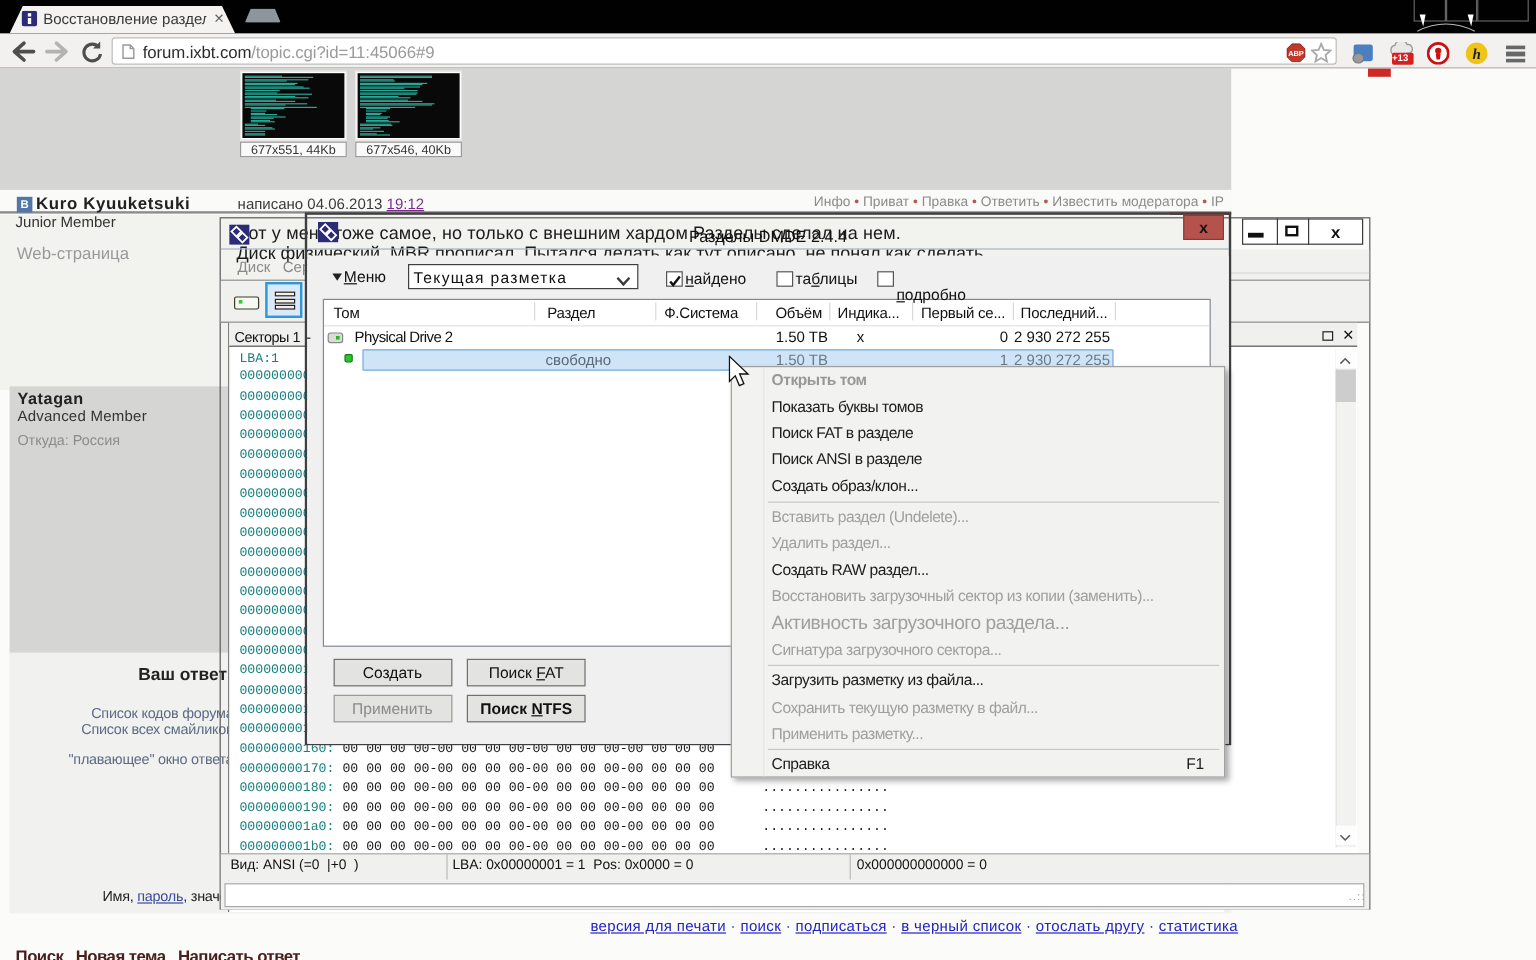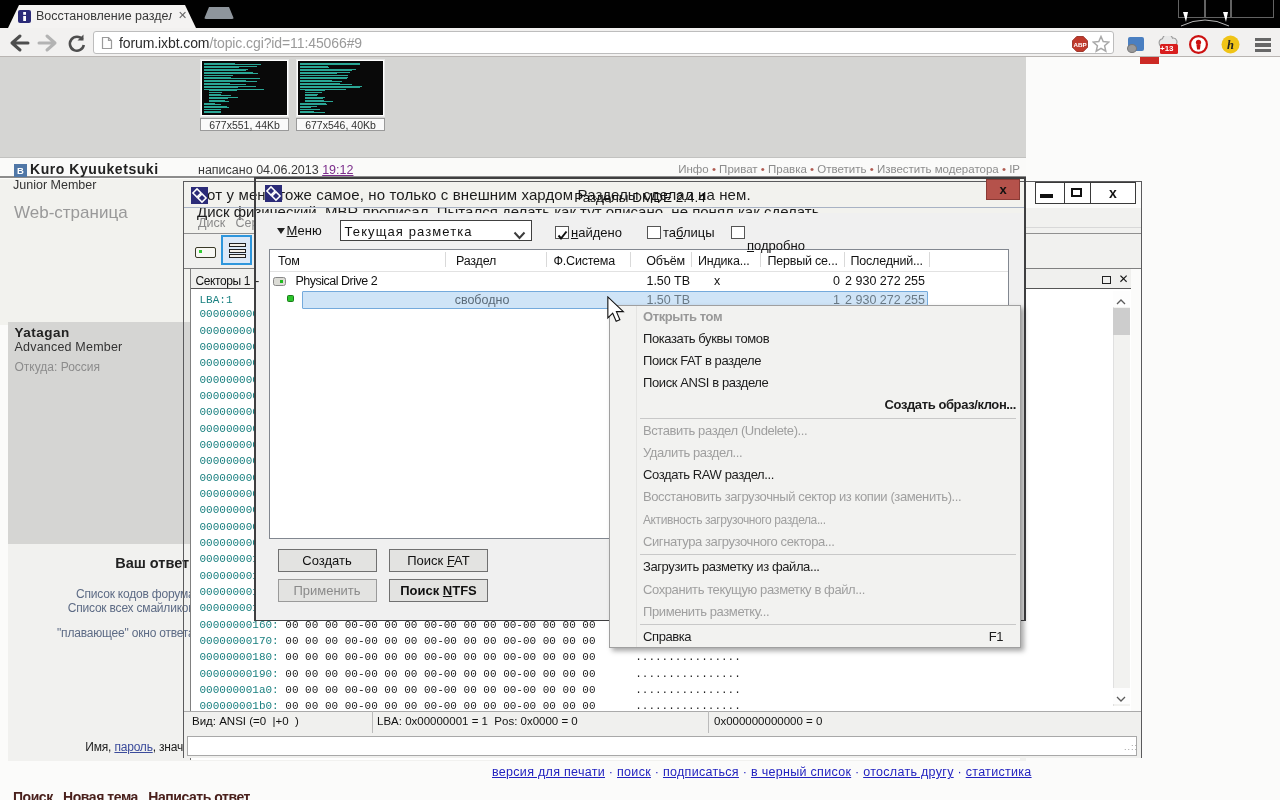--- a/index.html
+++ b/index.html
@@ -88,21 +88,21 @@
     </div>
     <div class="abs" style="left:296px;top:118px;width:89px;height:13px;background:#fafafa;border:1px solid #9a9a9a;z-index:2;font-size:10.5px;color:#333;text-align:center;line-height:12px;">677x546, 40Kb</div>
 <div class="abs" style="left:0;top:157px;width:1026px;height:21px;background:#fafaf9;border-top:1px solid #c2c2c0;border-bottom:2px solid #8c8c8c;z-index:1;"></div>
 <div class="abs" style="left:14px;top:163.5px;width:13px;height:13px;background:#5077a7;z-index:2;color:#fff;font-size:9.5px;font-weight:bold;text-align:center;line-height:13px;">B</div>
 <div class="abs" style="left:30px;top:161px;z-index:2;font-size:14px;font-weight:bold;color:#222;letter-spacing:0.55px;">Kuro Kyuuketsuki</div>
 <div class="abs" style="left:198px;top:163px;z-index:2;font-size:12.5px;color:#3a3a3a;">написано 04.06.2013 <span style="color:#7b2d8b;text-decoration:underline;">19:12</span></div>
 <div class="abs" style="left:0px;top:163px;width:1020px;z-index:2;font-size:11.5px;color:#8c8c8c;text-align:right;">Инфо <span style="color:#b05a50;">•</span> Приват <span style="color:#b05a50;">•</span> Правка <span style="color:#b05a50;">•</span> Ответить <span style="color:#b05a50;">•</span> Известить модератора <span style="color:#b05a50;">•</span> IP</div>
 <div class="abs" style="left:0;top:179px;width:1026px;height:146px;background:#f2f2ee;z-index:1;"></div>
 <div class="abs" style="left:975px;top:176.7px;width:51px;height:2.6px;background:#8c3a32;z-index:2;"></div>
 <div class="abs" style="left:13px;top:177.5px;z-index:2;font-size:12.5px;color:#333;">Junior Member</div>
-<div class="abs" style="left:14px;top:202.5px;z-index:2;font-size:17px;color:#999;">Web-страница</div>
+<div class="abs" style="left:14px;top:202.5px;z-index:2;font-size:14px;color:#999;">Web-страница</div>
 <div class="abs" style="left:197px;top:186px;z-index:2;font-size:15px;letter-spacing:0.12px;color:#1c1c1c;">Вот у меня тоже самое, но только с внешним хардом Разделы сделал на нем.</div>
 <div class="abs" style="left:197px;top:203px;z-index:2;font-size:15px;color:#1c1c1c;">Диск физический, MBR прописал. Пытался делать как тут описано, не понял как сделать</div>
 <div class="abs" style="left:8px;top:322px;width:1018px;height:222px;background:#d5d5d3;z-index:1;"></div>
 <div class="abs" style="left:14.5px;top:324.5px;z-index:2;font-size:13.5px;font-weight:bold;letter-spacing:0.5px;color:#222;">Yatagan</div>
 <div class="abs" style="left:14.5px;top:339.5px;z-index:2;font-size:12.5px;letter-spacing:0.2px;color:#333;">Advanced Member</div>
 <div class="abs" style="left:14.5px;top:360px;z-index:2;font-size:12px;color:#8c8c8c;">Откуда: Россия</div>
 <div class="abs" style="left:8px;top:544px;width:1018px;height:217px;background:#f1f1ef;z-index:1;"></div>
 <div class="abs" style="left:0;top:554.5px;width:194px;z-index:2;font-size:14.5px;font-weight:bold;color:#222;text-align:right;">Ваш ответ:</div>
 <div class="abs" style="left:0;top:587px;width:194.5px;z-index:2;font-size:12px;letter-spacing:-0.2px;color:#5d6b85;text-align:right;">Список кодов форума</div>
 <div class="abs" style="left:0;top:601px;width:194.5px;z-index:2;font-size:12px;letter-spacing:-0.2px;color:#5d6b85;text-align:right;">Список всех смайликов</div>
@@ -248,27 +248,27 @@
 <div class="abs" style="left:277.5px;top:549px;width:99px;height:23px;background:#e3e3e1;border:1.2px solid #707070;z-index:22;text-align:center;font-size:13px;color:#111;line-height:21px;">Создать</div>
 <div class="abs" style="left:389px;top:549px;width:99px;height:23px;background:#e3e3e1;border:1.2px solid #707070;z-index:22;text-align:center;font-size:13px;color:#111;line-height:21px;">Поиск <span style="text-decoration:underline;">F</span>AT</div>
 <div class="abs" style="left:277.5px;top:579px;width:99px;height:23px;background:#e3e3e1;border:1.2px solid #9a9a9a;z-index:22;text-align:center;font-size:13px;color:#8a8a8a;line-height:21px;">Применить</div>
 <div class="abs" style="left:389px;top:579px;width:99px;height:23px;background:#e3e3e1;border:1.2px solid #707070;z-index:22;text-align:center;font-size:13px;color:#111;line-height:21px;"><span style="font-weight:bold;">Поиск <span style="text-decoration:underline;">N</span>TFS</span></div>
 <div class="abs" style="left:609px;top:304.5px;width:412px;height:343px;background:#f2f2f0;border:1px solid #a0a0a0;z-index:30;box-shadow:3px 3px 5px rgba(0,0,0,0.35);">
       <div style="position:absolute;left:25.5px;top:0;width:1px;height:100%;background:#e4e4e2;"></div>
       <div style="position:absolute;left:33px;top:0.0px;width:373px;height:22.2px;font-size:13px;letter-spacing:-0.4px;color:#989898;font-weight:bold;line-height:22.2px;">Открыть том</div>
       <div style="position:absolute;left:33px;top:22.2px;width:373px;height:22.2px;font-size:13px;letter-spacing:-0.4px;color:#1c1c1c;font-weight:normal;line-height:22.2px;">Показать буквы томов</div>
       <div style="position:absolute;left:33px;top:44.4px;width:373px;height:22.2px;font-size:13px;letter-spacing:-0.4px;color:#1c1c1c;font-weight:normal;line-height:22.2px;">Поиск FAT в разделе</div>
       <div style="position:absolute;left:33px;top:66.6px;width:373px;height:22.2px;font-size:13px;letter-spacing:-0.4px;color:#1c1c1c;font-weight:normal;line-height:22.2px;">Поиск ANSI в разделе</div>
-      <div style="position:absolute;left:33px;top:88.8px;width:373px;height:22.2px;font-size:13px;letter-spacing:-0.4px;color:#1c1c1c;font-weight:bold;line-height:22.2px;text-align:right;">Создать образ/клон...</div>
+      <div style="position:absolute;left:33px;top:88.8px;width:373px;height:22.2px;font-size:13px;letter-spacing:-0.4px;color:#1c1c1c;font-weight:normal;line-height:22.2px;">Создать образ/клон...</div>
       <div style="position:absolute;left:30px;top:112.4px;width:376px;height:1px;background:#c8c8c8;"></div>
       <div style="position:absolute;left:33px;top:114.3px;width:373px;height:22.2px;font-size:13px;letter-spacing:-0.4px;color:#9f9f9f;font-weight:normal;line-height:22.2px;">Вставить раздел (Undelete)...</div>
       <div style="position:absolute;left:33px;top:136.5px;width:373px;height:22.2px;font-size:13px;letter-spacing:-0.4px;color:#9f9f9f;font-weight:normal;line-height:22.2px;">Удалить раздел...</div>
       <div style="position:absolute;left:33px;top:158.7px;width:373px;height:22.2px;font-size:13px;letter-spacing:-0.4px;color:#1c1c1c;font-weight:normal;line-height:22.2px;">Создать RAW раздел...</div>
       <div style="position:absolute;left:33px;top:180.9px;width:373px;height:22.2px;font-size:13px;letter-spacing:-0.4px;color:#9f9f9f;font-weight:normal;line-height:22.2px;">Восстановить загрузочный сектор из копии (заменить)...</div>
-      <div style="position:absolute;left:33px;top:203.1px;width:373px;height:22.2px;font-size:12px;letter-spacing:-0.4px;color:#9f9f9f;font-weight:normal;line-height:22.2px;">Активность загрузочного раздела...</div>
+      <div style="position:absolute;left:33px;top:203.1px;width:373px;height:22.2px;font-size:16px;letter-spacing:-0.4px;color:#9f9f9f;font-weight:normal;line-height:22.2px;">Активность загрузочного раздела...</div>
       <div style="position:absolute;left:33px;top:225.3px;width:373px;height:22.2px;font-size:13px;letter-spacing:-0.4px;color:#9f9f9f;font-weight:normal;line-height:22.2px;">Сигнатура загрузочного сектора...</div>
       <div style="position:absolute;left:30px;top:248.9px;width:376px;height:1px;background:#c8c8c8;"></div>
       <div style="position:absolute;left:33px;top:250.8px;width:373px;height:22.2px;font-size:13px;letter-spacing:-0.4px;color:#1c1c1c;font-weight:normal;line-height:22.2px;">Загрузить разметку из файла...</div>
       <div style="position:absolute;left:33px;top:273.0px;width:373px;height:22.2px;font-size:13px;letter-spacing:-0.4px;color:#9f9f9f;font-weight:normal;line-height:22.2px;">Сохранить текущую разметку в файл...</div>
       <div style="position:absolute;left:33px;top:295.2px;width:373px;height:22.2px;font-size:13px;letter-spacing:-0.4px;color:#9f9f9f;font-weight:normal;line-height:22.2px;">Применить разметку...</div>
       <div style="position:absolute;left:30px;top:318.8px;width:376px;height:1px;background:#c8c8c8;"></div>
       <div style="position:absolute;left:33px;top:320.7px;width:373px;height:22.2px;font-size:13px;letter-spacing:-0.4px;color:#1c1c1c;font-weight:normal;line-height:22.2px;">Справка<span style="position:absolute;right:13px;">F1</span></div>
     </div>
 <div class="abs" style="left:606.5px;top:296px;z-index:40;"><svg width="19" height="27" viewBox="0 0 13.5 19.5">
         <path d="M0.5,0.7 L0.5,15.8 L4.0,12.4 L6.5,18.3 L9.2,17.1 L6.7,11.3 L11.7,11.3 Z" fill="#fff" stroke="#111" stroke-width="0.8"></path>

